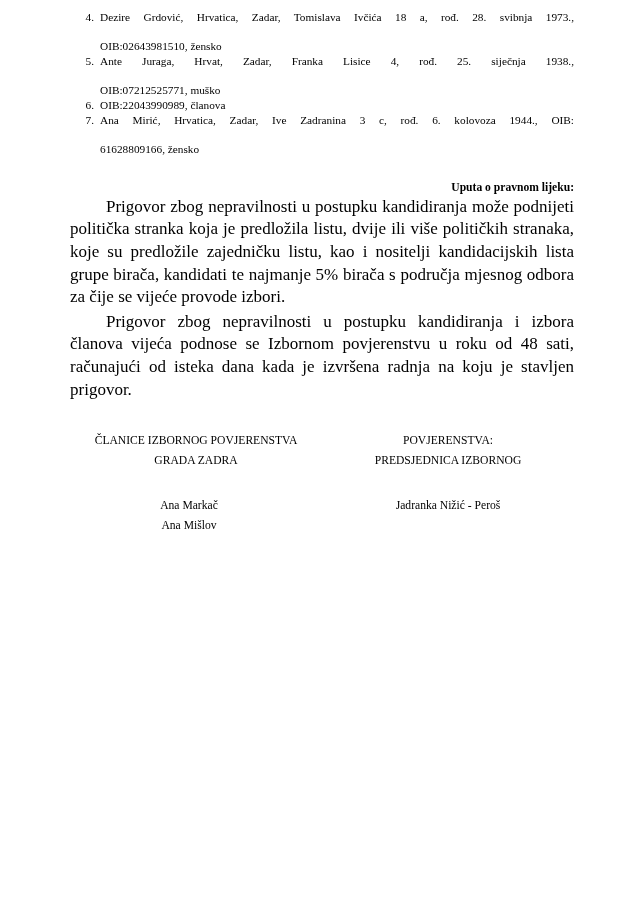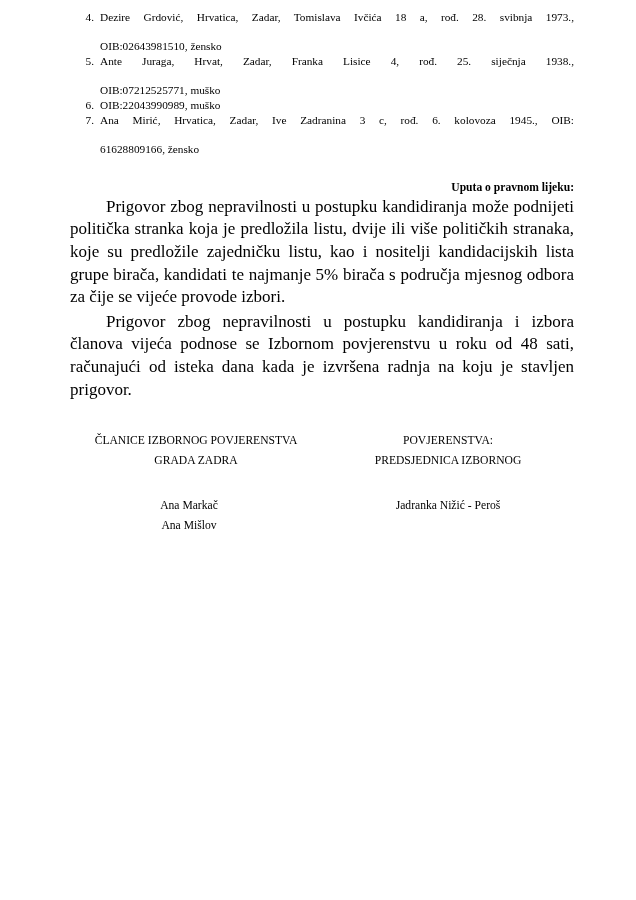--- a/index.html
+++ b/index.html
@@ -110,25 +110,25 @@
       <div class="cand-line1">Dezire Grdović, Hrvatica, Zadar, Tomislava Ivčića 18 a, rođ. 28. svibnja 1973.,</div>
       <div class="cand-line2">OIB:02643981510, žensko</div>
     </li>
     <li>
       <span class="num">5.</span>
       <div class="cand-line1">Ante Juraga, Hrvat, Zadar, Franka Lisice 4, rođ. 25. siječnja 1938.,</div>
       <div class="cand-line2">OIB:07212525771, muško</div>
     </li>
     <li>
       <span class="num">6.</span>
-      <div class="cand-line2">OIB:22043990989, muško</div>
+      <div class="cand-line2">OIB:22043990989, članova</div>
     </li>
     <li>
       <span class="num">7.</span>
-      <div class="cand-line1">Ana Mirić, Hrvatica, Zadar, Ive Zadranina 3 c, rođ. 6. kolovoza 1945., OIB:</div>
+      <div class="cand-line1">Ana Mirić, Hrvatica, Zadar, Ive Zadranina 3 c, rođ. 6. kolovoza 1944., OIB:</div>
       <div class="cand-line2">61628809166, žensko</div>
     </li>
   </ol>
 
   <div class="section-heading">Uputa o pravnom lijeku:</div>
 
   <p class="para">Prigovor zbog nepravilnosti u postupku kandidiranja može podnijeti politička stranka koja je predložila listu, dvije ili više političkih stranaka, koje su predložile zajedničku listu, kao i nositelji kandidacijskih lista grupe birača, kandidati te najmanje 5% birača s područja mjesnog odbora za čije se vijeće provode izbori.</p>
   <p class="para">Prigovor zbog nepravilnosti u postupku kandidiranja i izbora članova vijeća podnose se Izbornom povjerenstvu u roku od 48 sati, računajući od isteka dana kada je izvršena radnja na koju je stavljen prigovor.</p>
 
   <div class="signatures">

